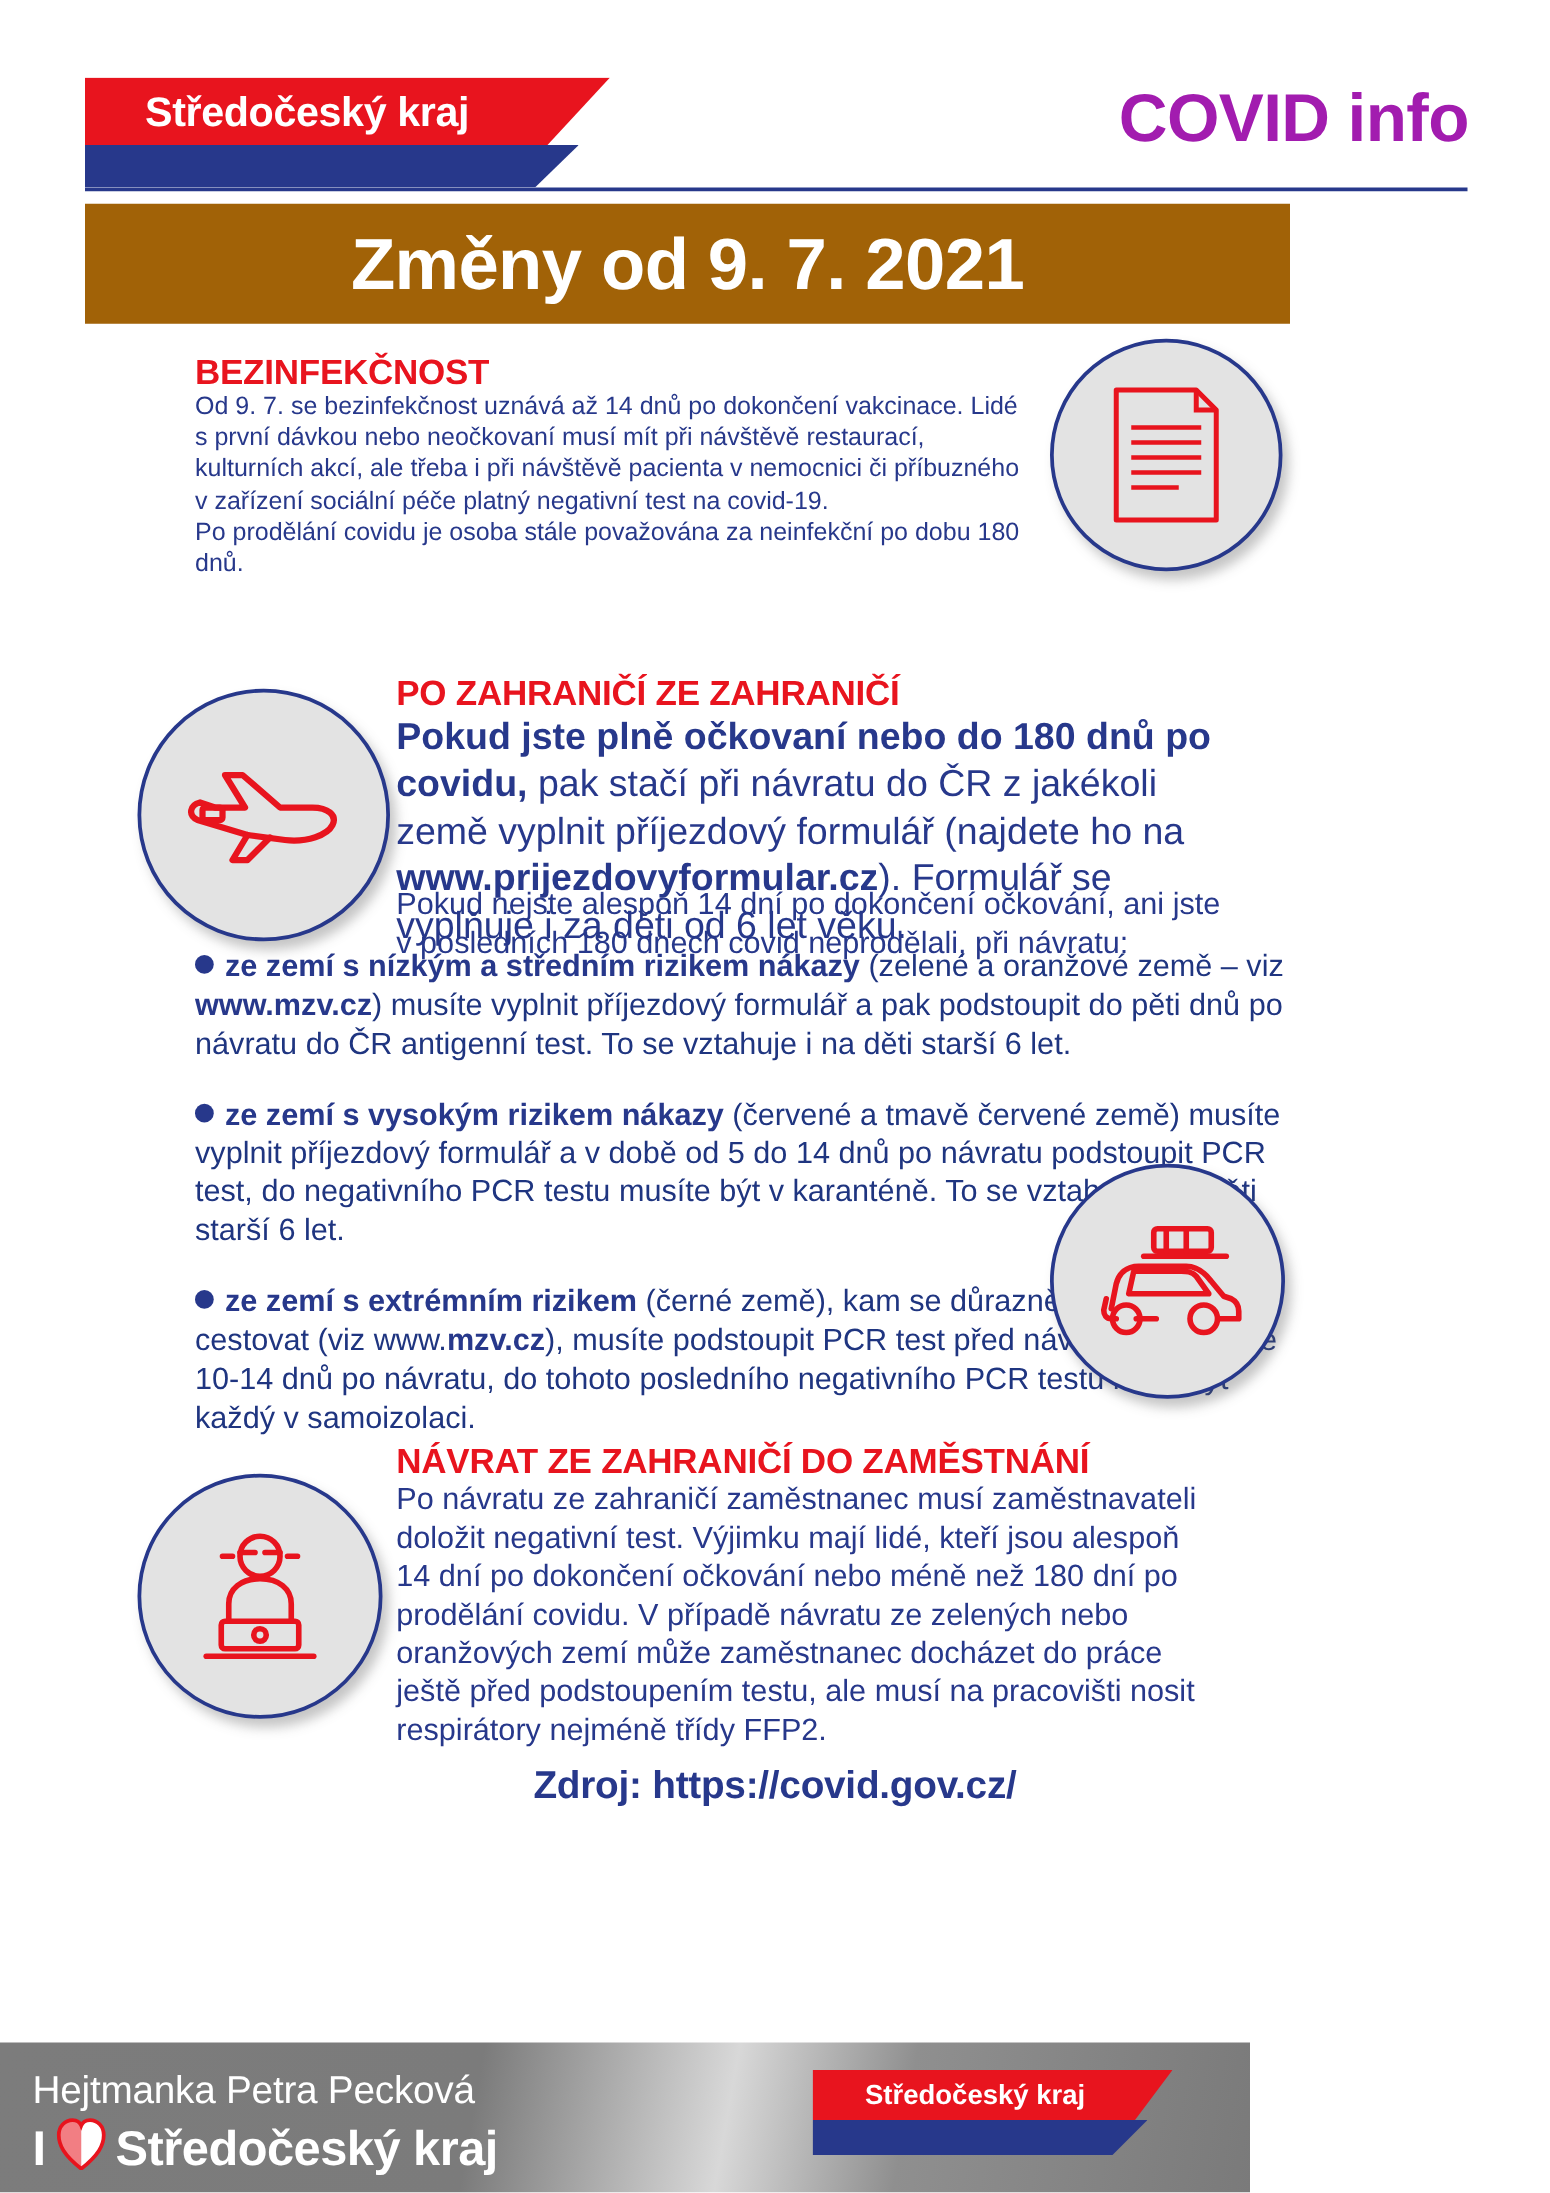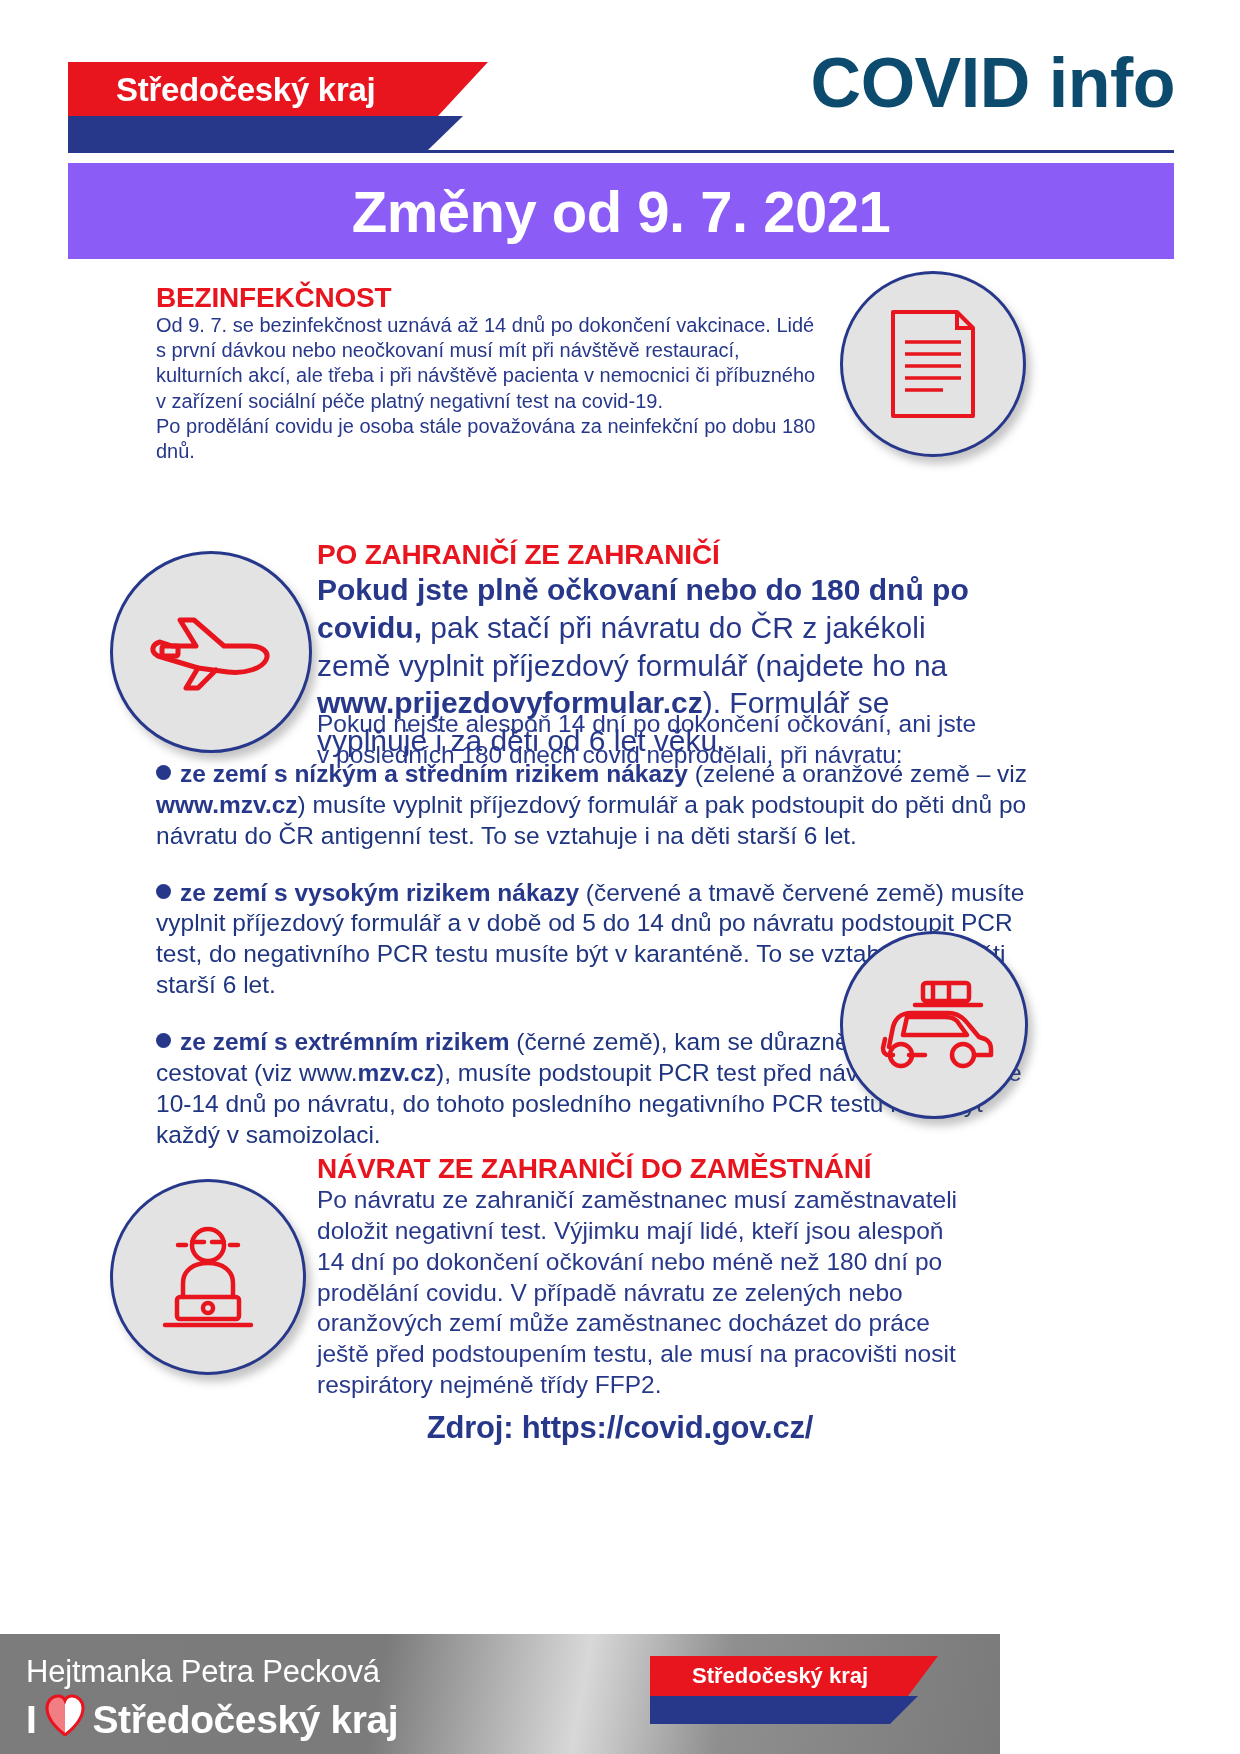--- a/index.html
+++ b/index.html
@@ -25,30 +25,30 @@
   .brand-flag .red span{
     color:#ffffff;font-size:33px;font-weight:bold;
     letter-spacing:-0.3px;padding-left:48px;line-height:1;
   }
   .brand-flag .blue{
     position:absolute;left:0;top:54px;width:395px;height:34px;
     background:#27388b;
     clip-path:polygon(0 0, 395px 0, 360px 34px, 0 34px);
   }
   .covid-info{
-    position:absolute;right:65px;top:48px;
-    font-size:70px;font-weight:bold;color:#0c4a6e;letter-spacing:-0.5px;
+    position:absolute;right:65px;top:68px;
+    font-size:54px;font-weight:bold;color:#a21caf;letter-spacing:-0.5px;
     line-height:1;
   }
   .head-rule{position:absolute;left:68px;top:150px;width:1106px;height:3px;background:#27388b;}
 
   
   .titlebar{
-    position:absolute;left:68px;top:163px;width:1106px;height:96px;
-    background:#8b5cf6;display:flex;align-items:center;justify-content:center;
+    position:absolute;left:68px;top:163px;width:964px;height:96px;
+    background:#a16207;display:flex;align-items:center;justify-content:center;
   }
   .titlebar span{color:#ffffff;font-size:58px;font-weight:bold;letter-spacing:-0.5px;}
 
   
   .content{position:absolute;left:0;top:259px;width:1240px;}
   .sec-title{
     color:#e8141e;font-weight:bold;letter-spacing:-0.2px;line-height:1.05;
   }
   .body-txt{
     color:#27388b;line-height:1.26;

